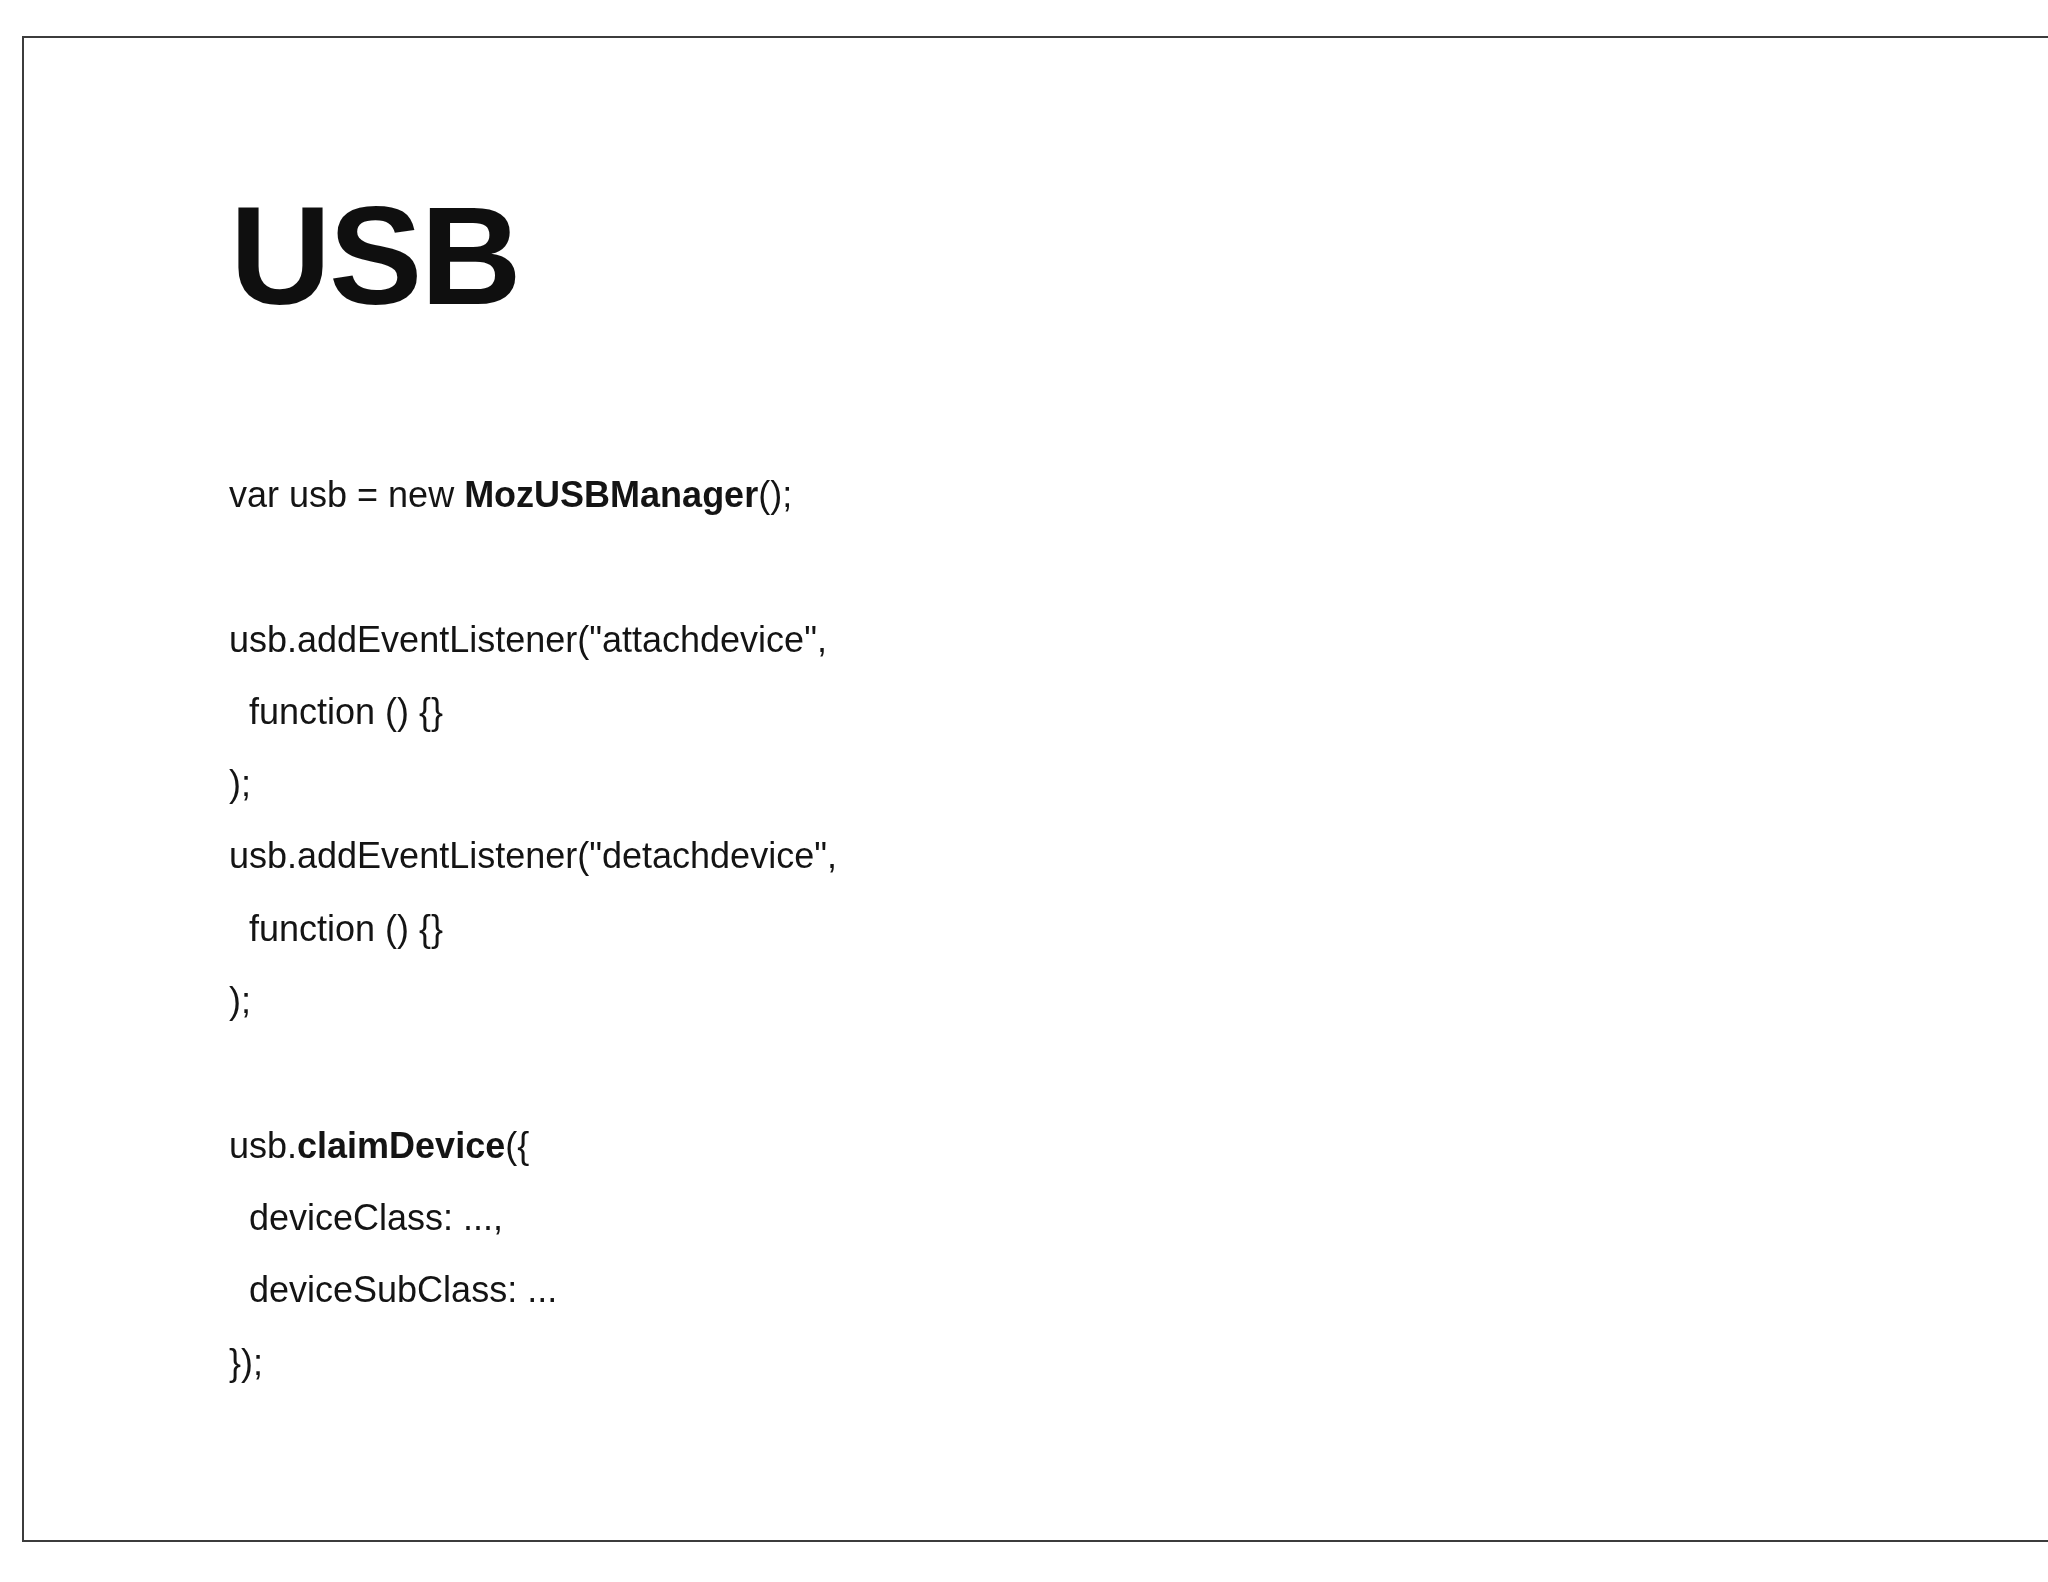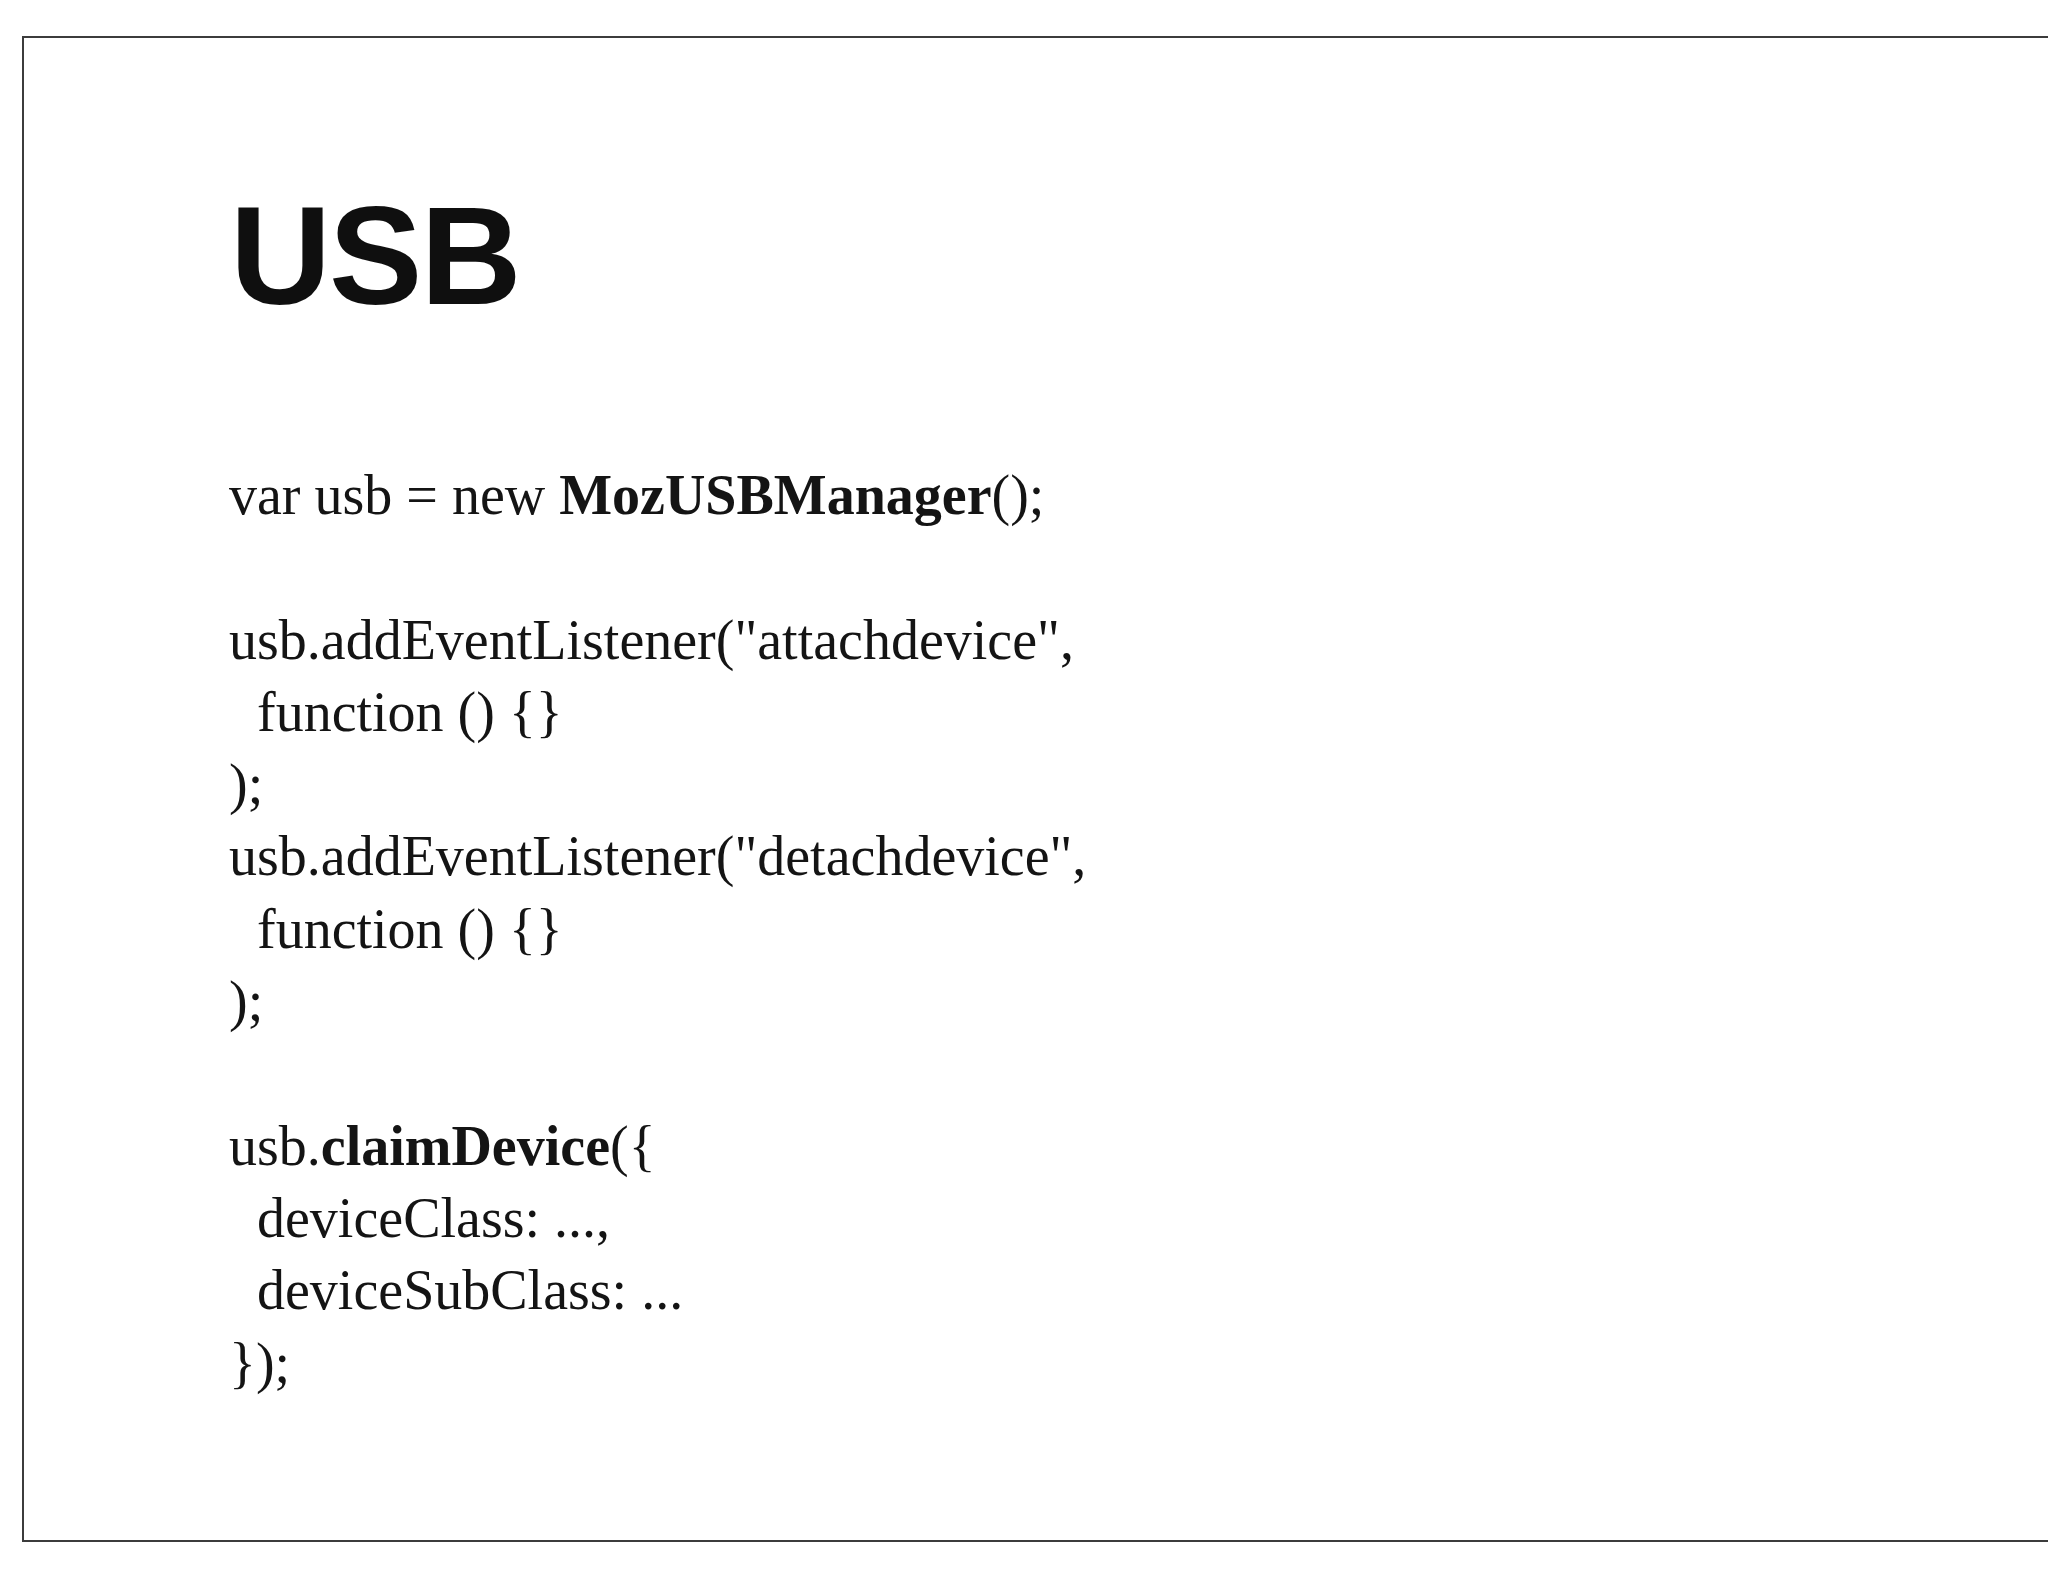--- a/index.html
+++ b/index.html
@@ -34,22 +34,22 @@
     font-size: 140px;
     line-height: 1;
     letter-spacing: -2px;
     color: var(--title-text);
     white-space: nowrap;
   }
   .code {
     position: absolute;
     left: 205px;
     top: 421px;
-    font-family: Liberation Serif, serif;
-    font-size: 56px;
+    font-family: Liberation Sans, sans-serif;
+    font-size: 36px;
     line-height: 72.3px;
     color: var(--code-text);
     white-space: pre;
   }
   .code-line { min-height: 72.3px; }
   .code-line .bold { font-weight: 700; }
 </style>
 </head>
 <body>
 

